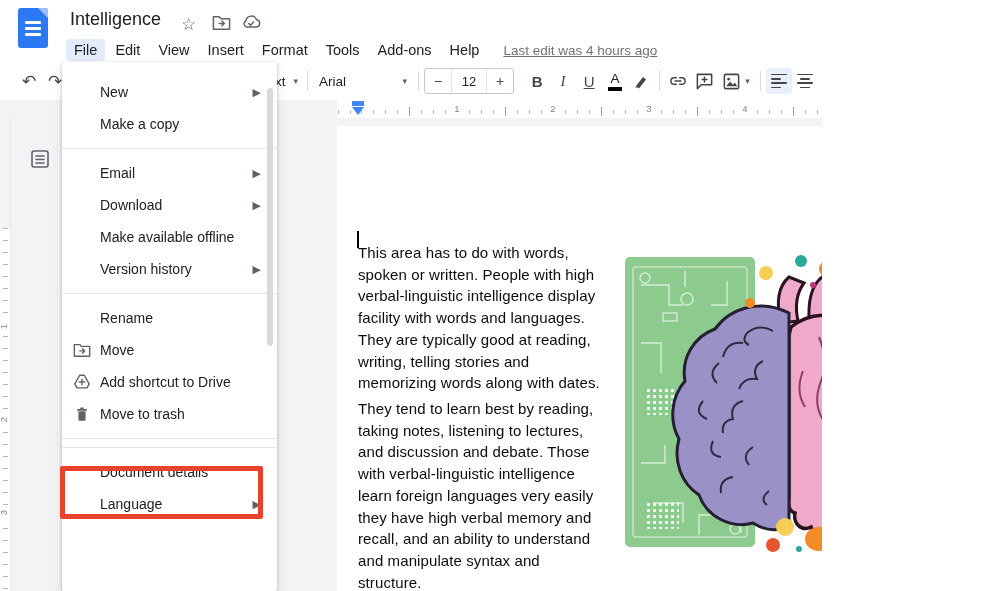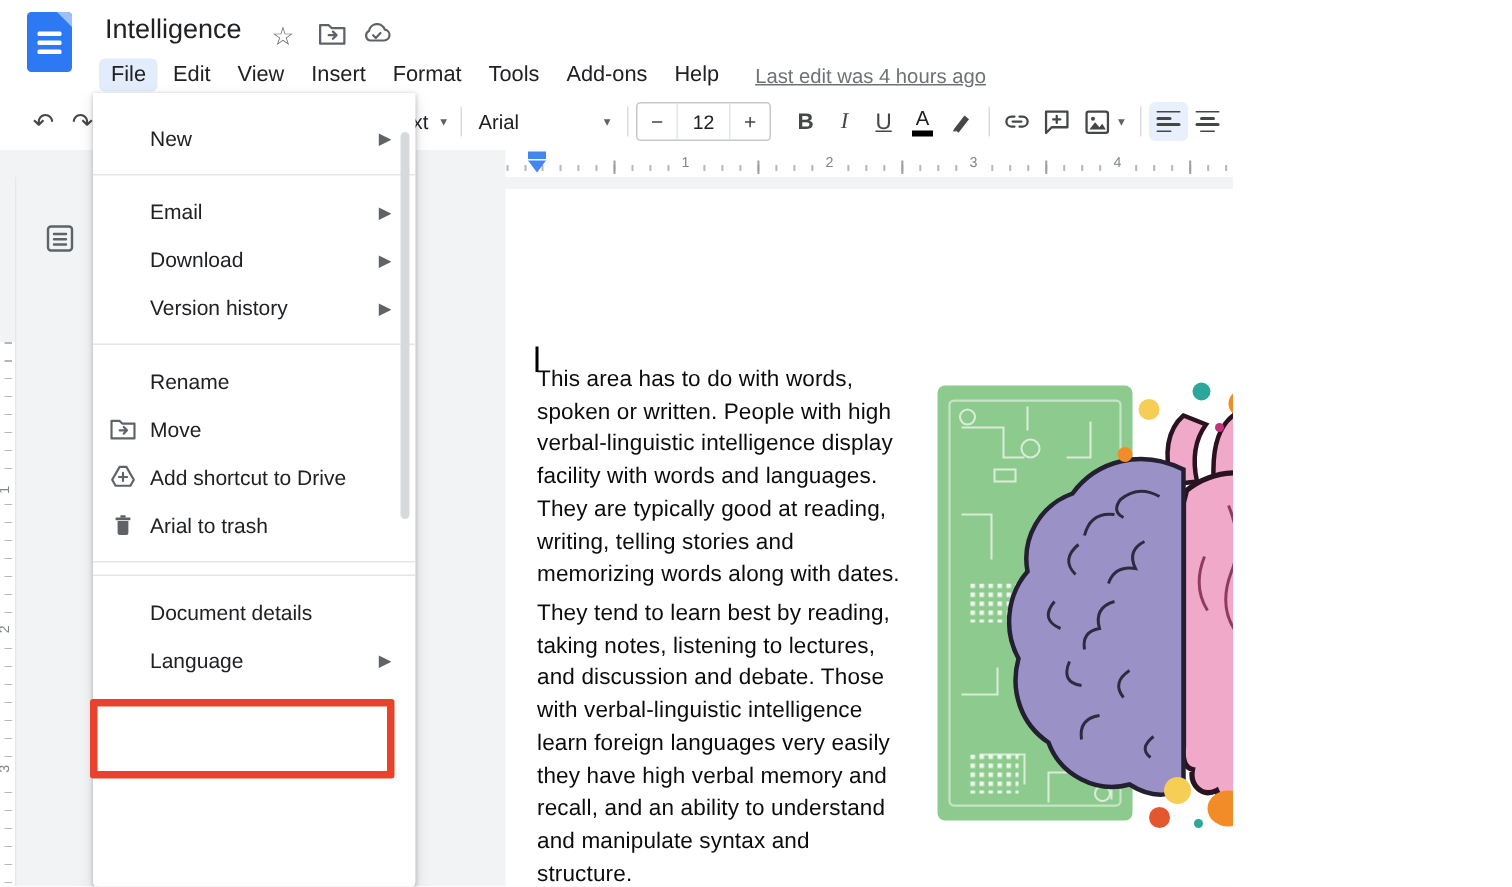--- a/index.html
+++ b/index.html
@@ -376,28 +376,34 @@
           <circle cx="331" cy="130" r="3" fill="#e4572e"></circle>
       </g>
     </svg>
   </div>
 
   <div class="abs" id="file-menu">
     <div class="mi">
       <span>New</span>
       <span class="sub">▶</span>
     </div>
+    <div class="mi">
+      <span>Make a copy</span>
+    </div>
     <div class="mdiv"></div>
     <div class="mi">
       <span>Email</span>
       <span class="sub">▶</span>
     </div>
     <div class="mi">
       <span>Download</span>
       <span class="sub">▶</span>
+    </div>
+    <div class="mi">
+      <span>Make available offline</span>
     </div>
     <div class="mi">
       <span>Version history</span>
       <span class="sub">▶</span>
     </div>
     <div class="mdiv"></div>
     <div class="mi">
       <span>Rename</span>
     </div>
     <div class="mi">
@@ -419,21 +425,21 @@
       <span>Add shortcut to Drive</span>
     </div>
     <div class="mi">
       <span class="left-ic">
         <svg width="18" height="18" viewBox="0 0 20 20">
             <path d="M6 7h8v9a1.5 1.5 0 0 1-1.5 1.5h-5A1.5 1.5 0 0 1 6 16z" fill="#5f6368"></path>
             <rect x="4.5" y="4.5" width="11" height="2" rx="0.5" fill="#5f6368"></rect>
             <rect x="8" y="2.8" width="4" height="1.8" rx="0.5" fill="#5f6368"></rect>
           </svg>
       </span>
-      <span>Arial to trash</span>
+      <span>Move to trash</span>
     </div>
     <div class="mdiv"></div>
     <div class="mdiv"></div>
     <div class="mi">
       <span>Document details</span>
     </div>
     <div class="mi">
       <span>Language</span>
       <span class="sub">▶</span>
     </div>

